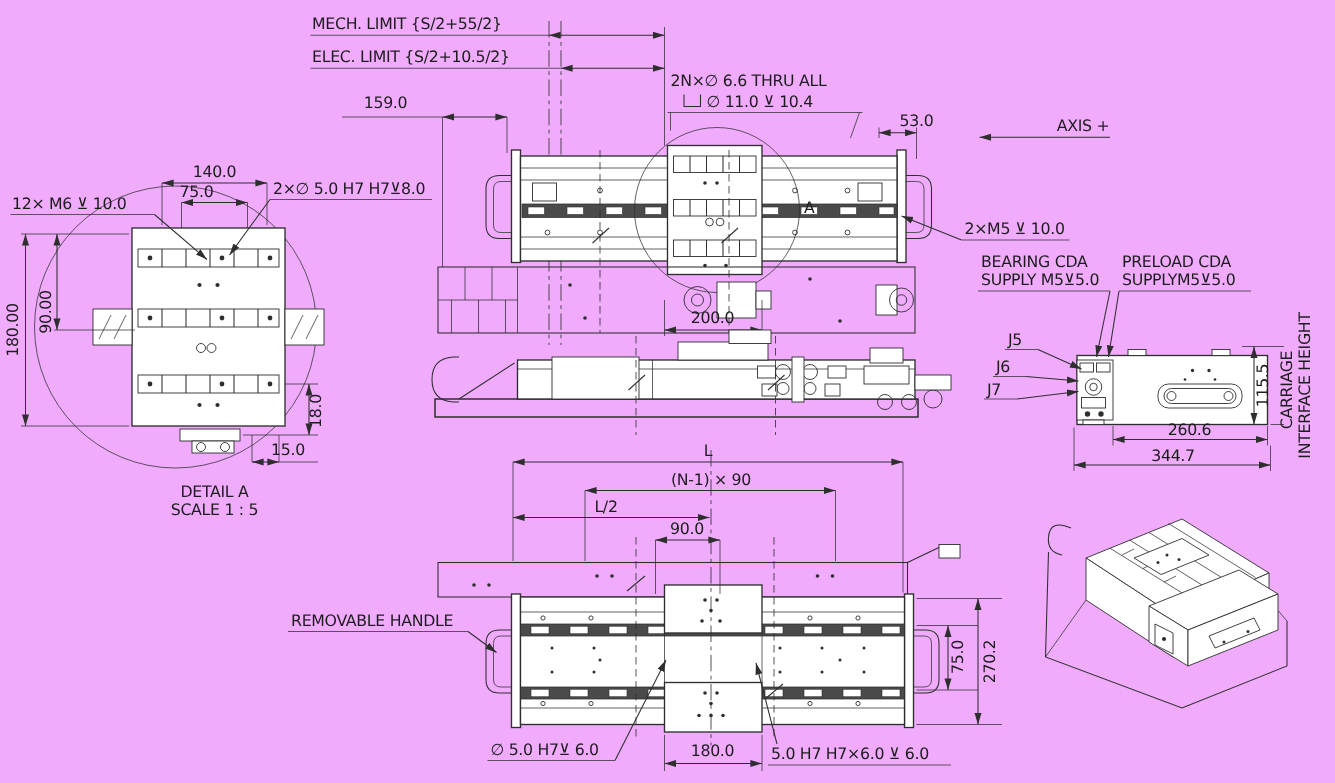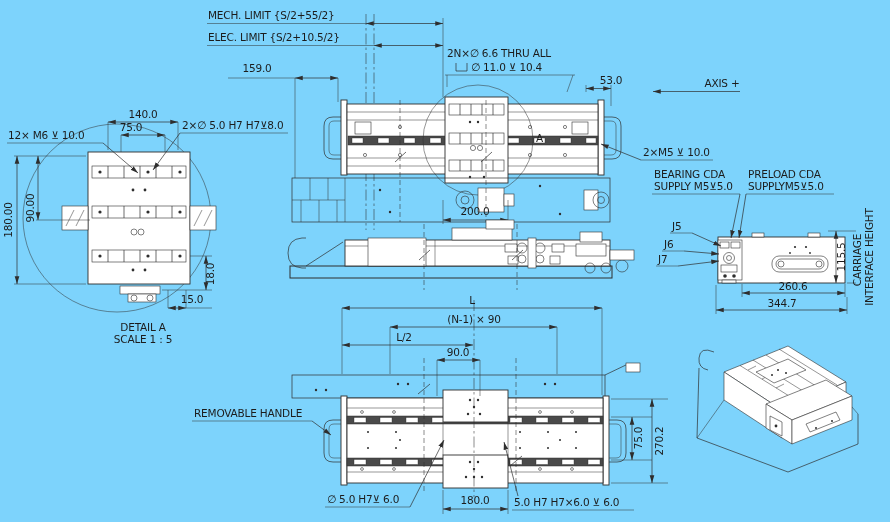--- a/index.html
+++ b/index.html
@@ -1,16 +1,16 @@
 <!DOCTYPE html>
 <html><head>
 <meta charset="utf-8">
 <style>
   html,body{margin:0;padding:0;background:#fff;}
-  #canvas{position:relative;width:890px;height:522px;background:#7dd3fc;overflow:hidden;}
+  #canvas{position:relative;width:890px;height:522px;background:#f0abfc;overflow:hidden;}
   svg{display:block;}
   .ol{fill:none;stroke:#2e2e2e;stroke-width:1;}
   .md{fill:none;stroke:#2e2e2e;stroke-width:.7;}
   .thin{fill:none;stroke:#2e2e2e;stroke-width:.5;}
   .dim{fill:none;stroke:#2e2e2e;stroke-width:.7;marker-start:url(#arr);marker-end:url(#arr);}
   .lead{fill:none;stroke:#2e2e2e;stroke-width:.7;marker-end:url(#arr);}
   .cl{stroke:#2e2e2e;stroke-width:.55;stroke-dasharray:11 3 2.5 3;fill:none;}
   .dl{stroke:#2e2e2e;stroke-width:.55;stroke-dasharray:5 3;fill:none;}
   .fillw{fill:#fff;stroke:#2e2e2e;stroke-width:.9;}
   .fillw2{fill:#fff;stroke:#2e2e2e;stroke-width:.6;}

